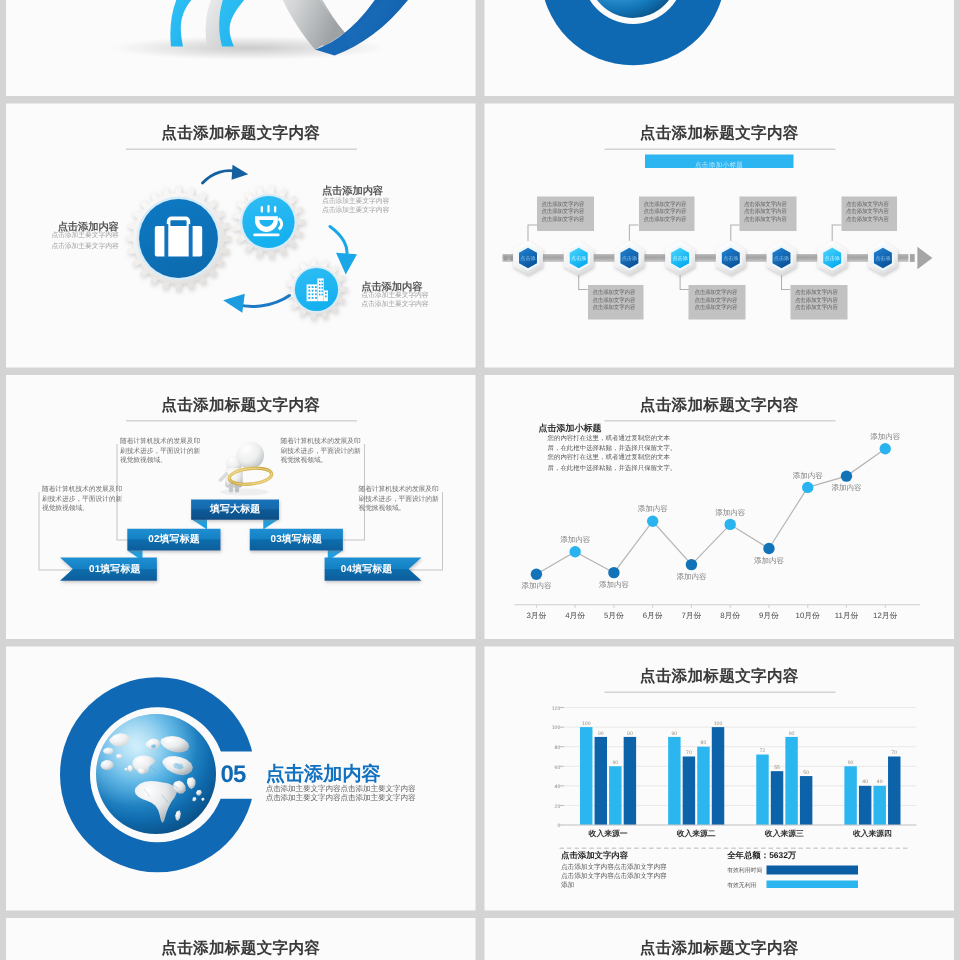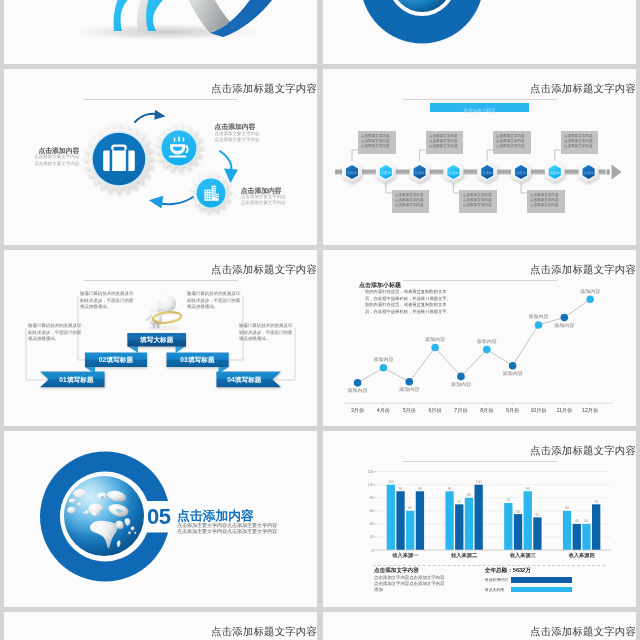--- a/index.html
+++ b/index.html
@@ -5,22 +5,22 @@
   html,body{margin:0;padding:0;}
   body{width:640px;height:640px;overflow:hidden;background:#d4d4d4;
        font-family:"Liberation Sans",sans-serif;-webkit-font-smoothing:antialiased;}
   .grid{position:absolute;left:0;top:0;width:640px;height:640px;}
   .slide{position:absolute;background:#fbfbfb;overflow:hidden;}
   .sl-c0{left:4px;} .sl-c1{left:323px;}
   .slide{width:313px;height:176px;}
   .r0{top:-112px;} .r1{top:69px;} .r2{top:250px;} .r3{top:431px;} .r4{top:612px;}
 
   
-  .sttl{position:absolute;left:0;right:0;top:13px;text-align:right;
-        font-size:10.4px;font-weight:normal;color:#3a3a3a;letter-spacing:.2px;}
+  .sttl{position:absolute;left:0;right:0;top:13px;text-align:center;
+        font-size:10.4px;font-weight:bold;color:#3a3a3a;letter-spacing:.2px;}
   .sttl-rule{position:absolute;top:29.5px;left:80px;width:154px;height:1px;background:#d4d4d4;}
 
   
   .g-label-ttl{position:absolute;font-size:6.9px;font-weight:bold;color:#585858;white-space:nowrap;letter-spacing:-0.1px;}
   .ra{text-align:right;}
   .g-label-sub{position:absolute;font-size:4.6px;color:#a2a2a2;white-space:nowrap;line-height:6.3px;letter-spacing:-0.1px;}
 
   
   .tl-sub{position:absolute;left:106.8px;top:34px;width:99.2px;height:8.9px;background:#2cb5f0;
           text-align:center;line-height:8.9px;}
@@ -32,21 +32,21 @@
   
   .rb-t{position:absolute;font-size:6.6px;font-weight:bold;color:#fff;line-height:13px;letter-spacing:.1px;}
   .rb-t.c{text-align:center;}
   .rb-p{position:absolute;font-size:4.5px;color:#6e6e6e;line-height:6.7px;letter-spacing:-0.05px;}
 
   
   .lc-sub{position:absolute;left:36px;top:31px;font-size:6px;font-weight:bold;color:#333;}
   .lc-body{position:absolute;left:42px;top:39px;width:87px;font-size:4.3px;color:#555;line-height:6.6px;}
 
   
-  .gl-num{position:absolute;left:143px;top:76px;font-size:22px;font-weight:bold;color:#1069b4;
+  .gl-num{position:absolute;left:143px;top:76px;font-size:16px;font-weight:bold;color:#1069b4;
           letter-spacing:-0.5px;line-height:20px;font-family:"Liberation Sans",sans-serif;}
   .gl-ttl{position:absolute;left:173.1px;top:76.5px;font-size:12.8px;font-weight:bold;color:#1272c0;letter-spacing:0px;}
   .gl-sub{position:absolute;left:173.1px;top:90.5px;font-size:5.1px;color:#5e5e5e;letter-spacing:-0.1px;white-space:nowrap;}
   .gl-sub2{position:absolute;left:173.1px;top:97.4px;font-size:5.1px;color:#5e5e5e;letter-spacing:-0.1px;white-space:nowrap;}
 
   
   .bc-divider{position:absolute;left:50px;top:133.5px;width:232px;border-top:1px dashed #cfcfcf;}
   .bc-ftl{position:absolute;left:51px;top:136px;font-size:5.6px;font-weight:bold;color:#2b2b2b;}
   .bc-fp{position:absolute;left:51px;top:143.5px;width:74px;font-size:4.5px;color:#555;line-height:6.2px;letter-spacing:-0.1px;}
   .bc-total{position:absolute;left:161.8px;top:136px;font-size:5.6px;font-weight:bold;color:#1d1d1d;white-space:nowrap;}

